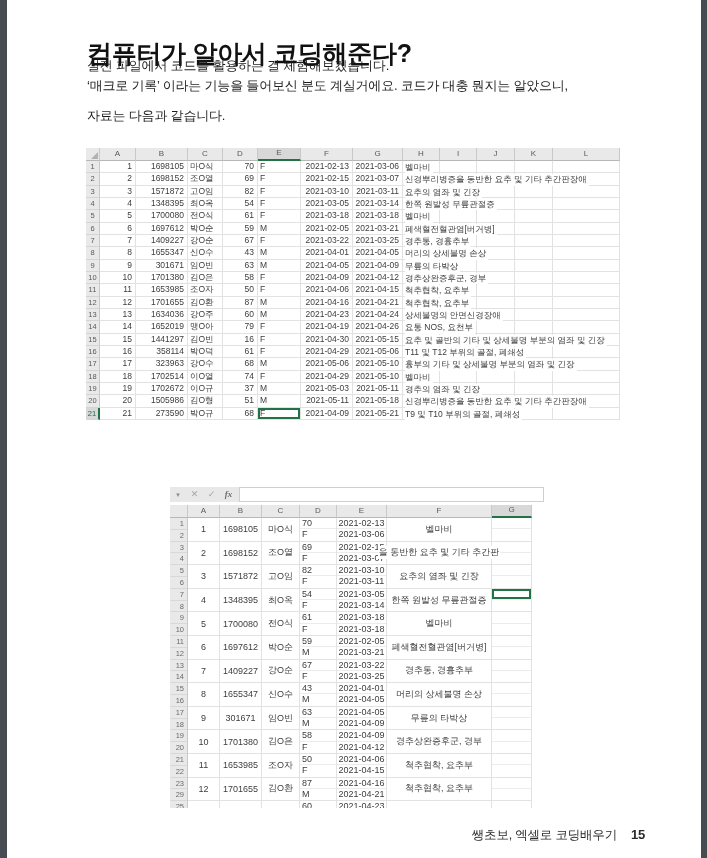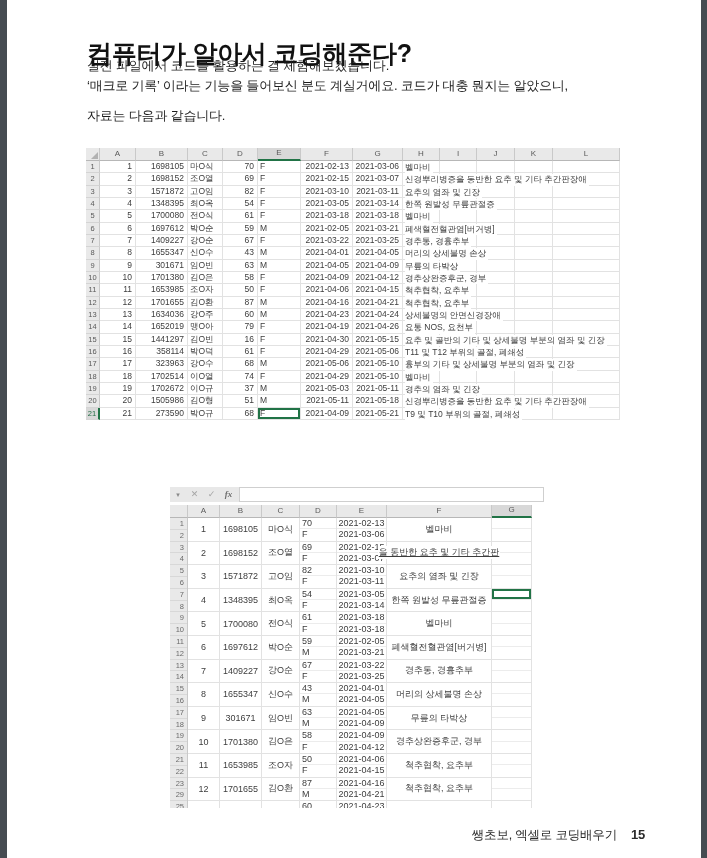--- a/index.html
+++ b/index.html
@@ -515,21 +515,21 @@
         <div class="s2cell" style="width: 42px;">1698152</div>
         <div class="s2cell" style="width: 38px;">조O열</div>
         <div class="s2sub" style="width: 37px;">
           <div class="l">69</div>
           <div class="l">F</div>
         </div>
         <div class="s2sub" style="width: 50px;">
           <div class="c">2021-02-15</div>
           <div class="c">2021-03-07</div>
         </div>
-        <div class="s2cell f" style="width: 105px; text-decoration: underline;">
+        <div class="s2cell f" style="width: 105px;">
           <span>을 동반한 요추 및 기타 추간판</span>
         </div>
         <div class="s2sub" style="width: 40px;">
           <div></div>
           <div></div>
         </div>
       </div>
       <div class="s2row">
         <div class="s2rowhdr" style="width: 18px;">
           <div>5</div>

